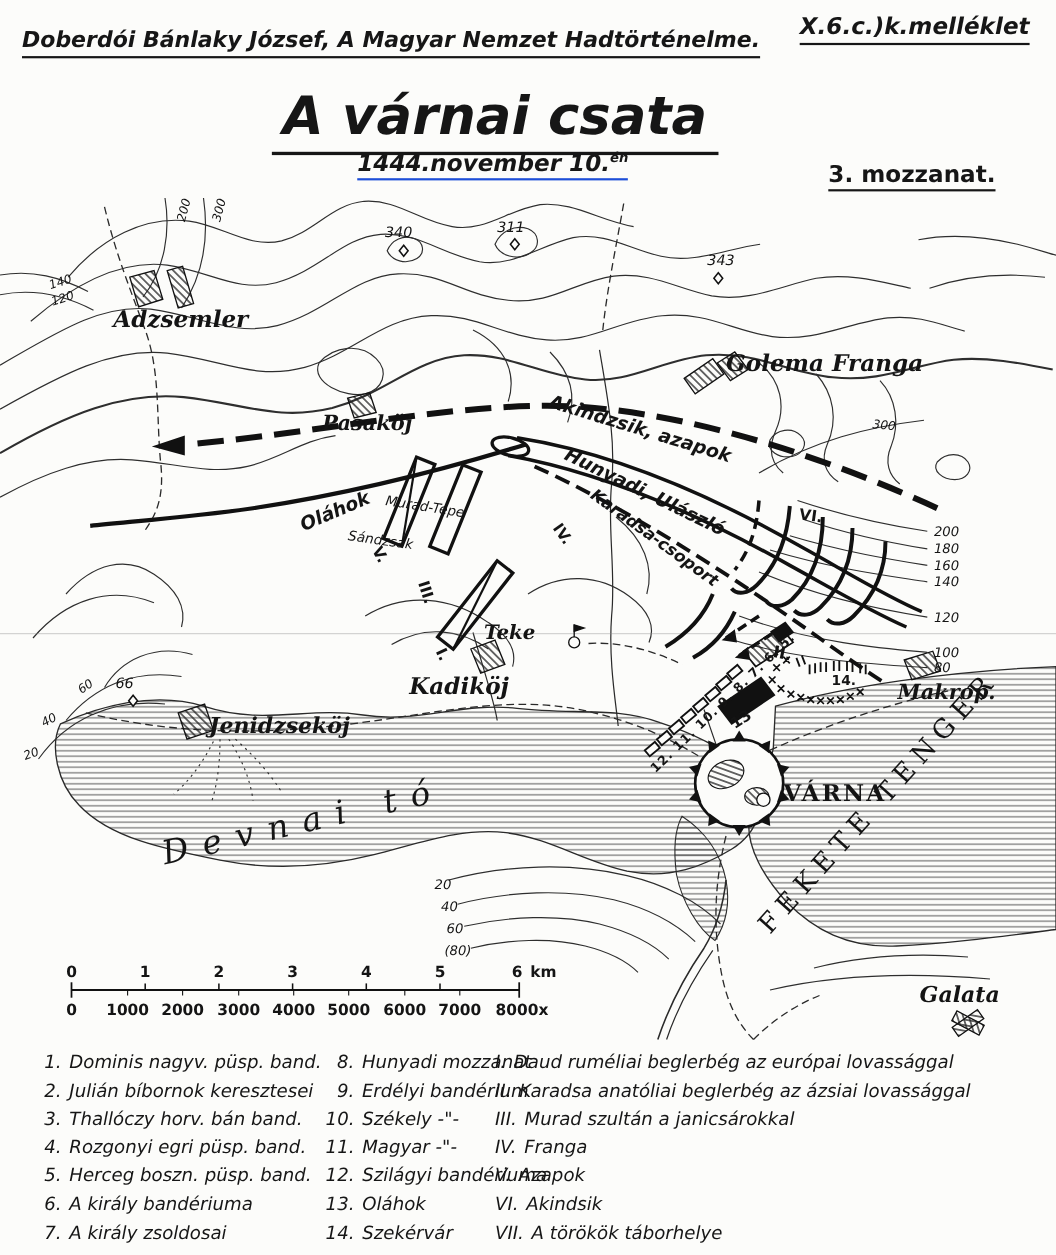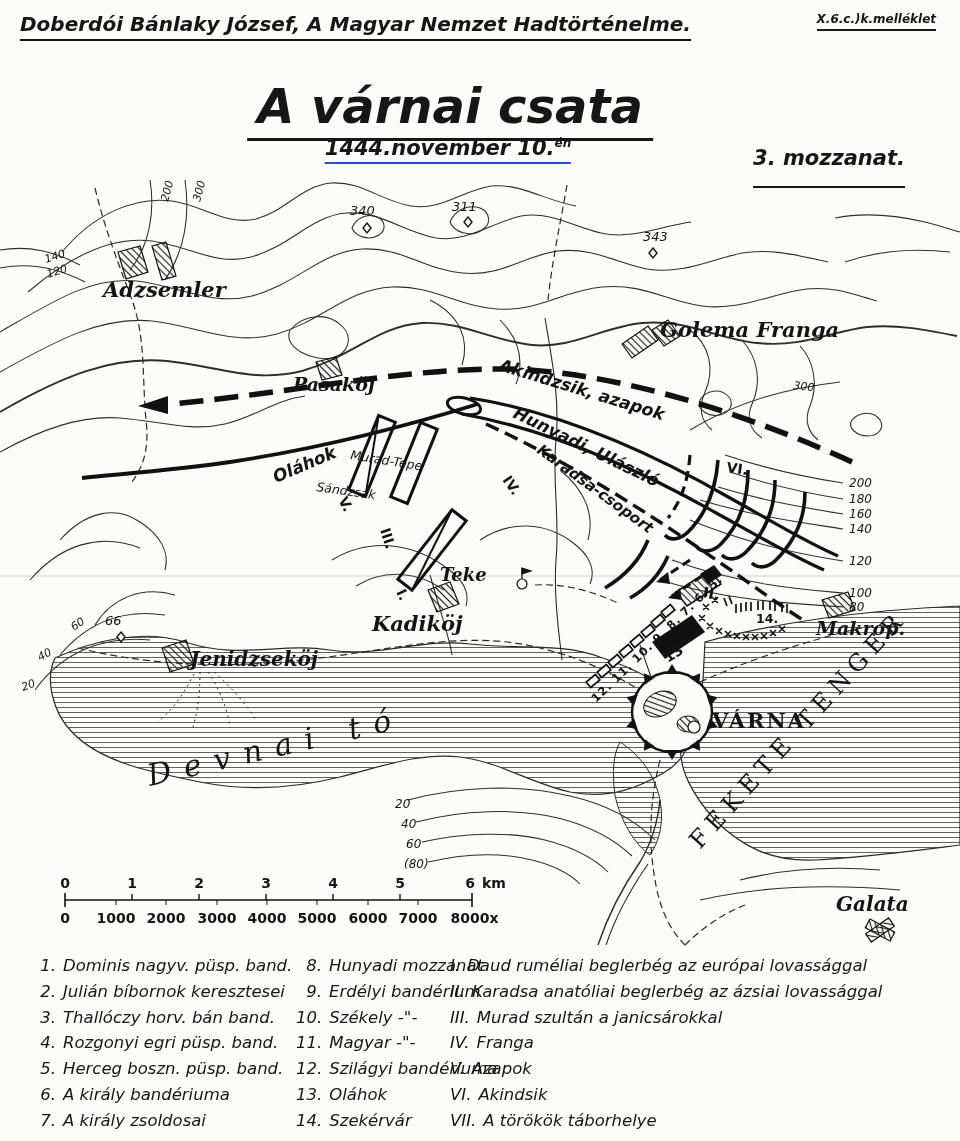--- a/index.html
+++ b/index.html
@@ -1,29 +1,29 @@
 <!DOCTYPE html>
 <html><head>
 <meta charset="utf-8">
 <style>
   html,body{margin:0;padding:0;background:#e8e8e6;}
   .page{position:relative;width:960px;height:1141px;background:#fcfcfa;margin:0 auto;
         font-family:"DejaVu Sans",sans-serif;color:#161616;overflow:hidden;}
   svg{position:absolute;left:0;top:0;z-index:0;}
-  .author{position:absolute;left:20px;top:12px;font-size:20px;font-style:italic;font-weight:bold;
+  .author{position:absolute;left:20px;top:24px;font-size:20px;font-style:italic;font-weight:bold;
           border-bottom:2.5px solid #161616;padding-bottom:3px;z-index:2;}
-  .ref{position:absolute;right:24px;top:12px;font-size:12px;font-style:italic;font-weight:bold;
+  .ref{position:absolute;right:24px;top:12px;font-size:21px;font-style:italic;font-weight:bold;
        border-bottom:2.5px solid #161616;padding-bottom:3px;z-index:2;text-align:center;}
   .title{position:absolute;left:450px;top:78px;transform:translateX(-50%);font-size:48px;
          font-style:italic;font-weight:bold;border-bottom:3.5px solid #161616;padding:0 10px 4px;z-index:2;}
   .date{position:absolute;left:448px;top:136px;transform:translateX(-50%);font-size:21px;
         font-style:italic;font-weight:bold;border-bottom:2px solid #1d4ed8;padding-bottom:2px;z-index:2;}
   .date sup{font-size:12px;}
-  .phase{position:absolute;right:55px;top:146px;font-size:21px;font-style:italic;font-weight:bold;
-         border-bottom:2px solid #161616;padding-bottom:16px;z-index:2;}
+  .phase{position:absolute;right:55px;top:146px;font-size:21px;font-weight:bold;
+         border-bottom:2px solid #161616;padding-bottom:2px;z-index:2;}
   .legend{position:absolute;left:0;top:956px;width:960px;height:180px;z-index:2;
           font-size:16.5px;font-style:italic;}
   .lcol{position:absolute;top:0;}
   .lcol1{left:30px;} .lcol2{left:296px;} .lcol3{left:450px;}
   .lrow{height:25.8px;display:flex;align-items:baseline;white-space:nowrap;}
   .lno{display:inline-block;min-width:26px;text-align:right;margin-right:7px;}
   .lcol3 .lno{min-width:0;text-align:left;margin-right:7px;}
 </style>
 </head>
 <body>

